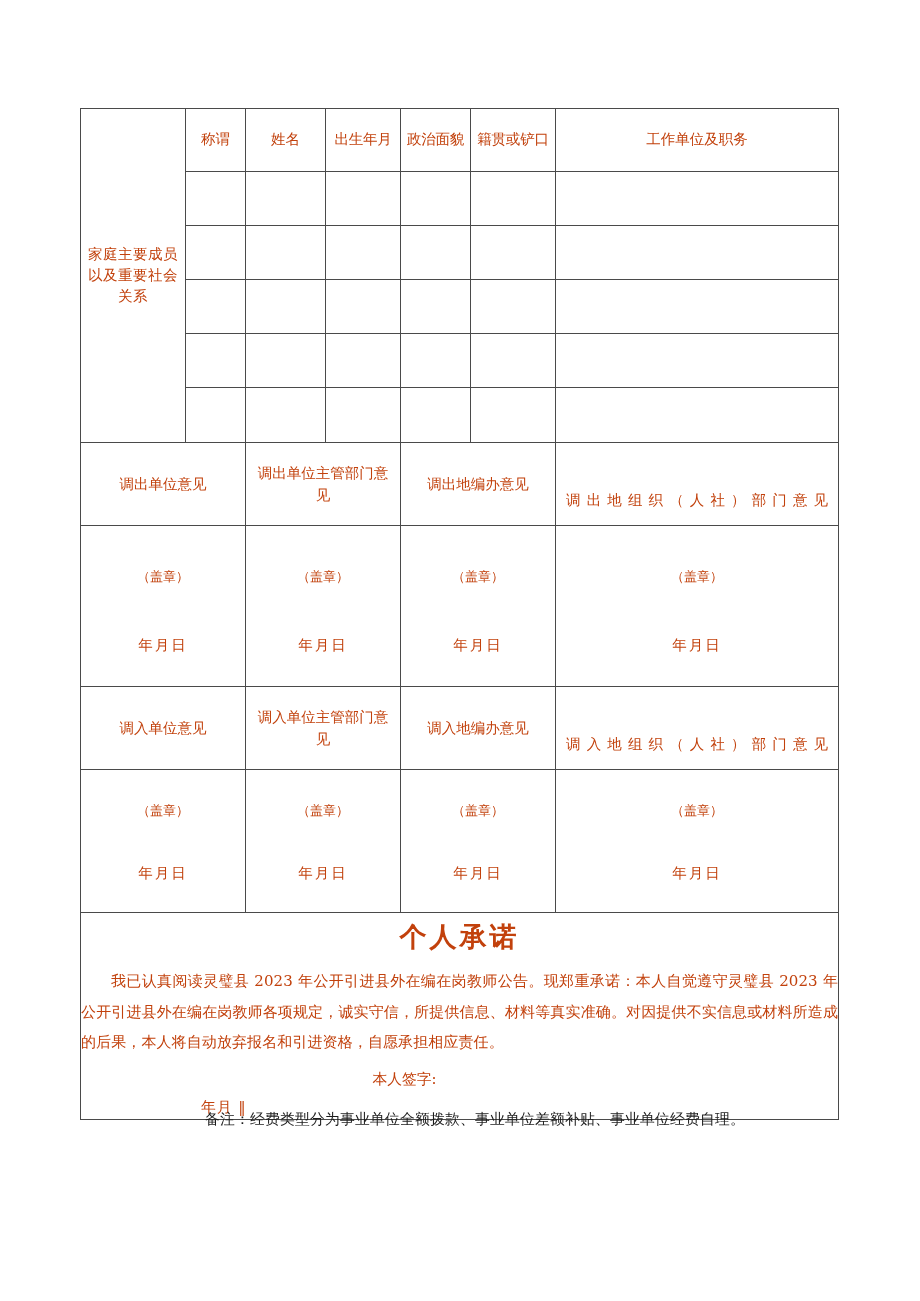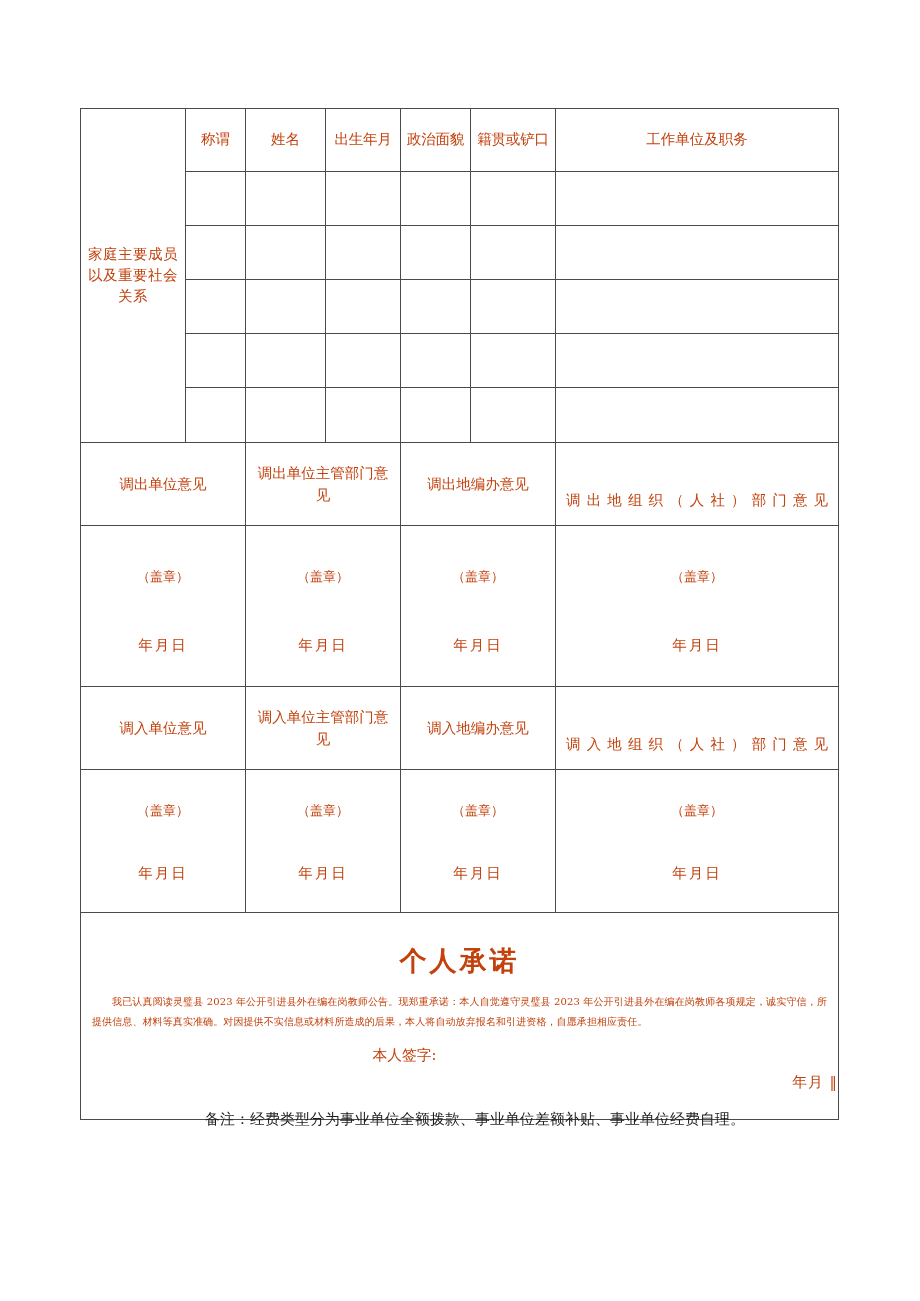--- a/index.html
+++ b/index.html
@@ -113,36 +113,36 @@
   }
   .commit-title {
     text-align: center;
     font-size: 27px;
     font-weight: bold;
     letter-spacing: 3px;
     margin: 2px 0 10px 0;
     font-family: "DejaVu Serif", "Liberation Serif", serif;
   }
   .commit-para {
-    font-size: 10px;
+    font-size: 15px;
     line-height: 2.05;
     text-align: justify;
     text-indent: 2em;
-    margin: 11px;
+    margin: 0;
     letter-spacing: 0.1px;
   }
   .sign-row {
     margin-top: 10px;
     text-align: center;
     font-size: 14.8px;
     padding-right: 110px;
   }
   .sign-date {
     margin-top: 6px;
-    text-align: right;
+    text-align: left;
     font-size: 14.8px;
     padding-left: 120px;
     letter-spacing: 1px;
   }
 
   
   .footnote {
     position: absolute;
     left: 96px;
     top: 1110px;

